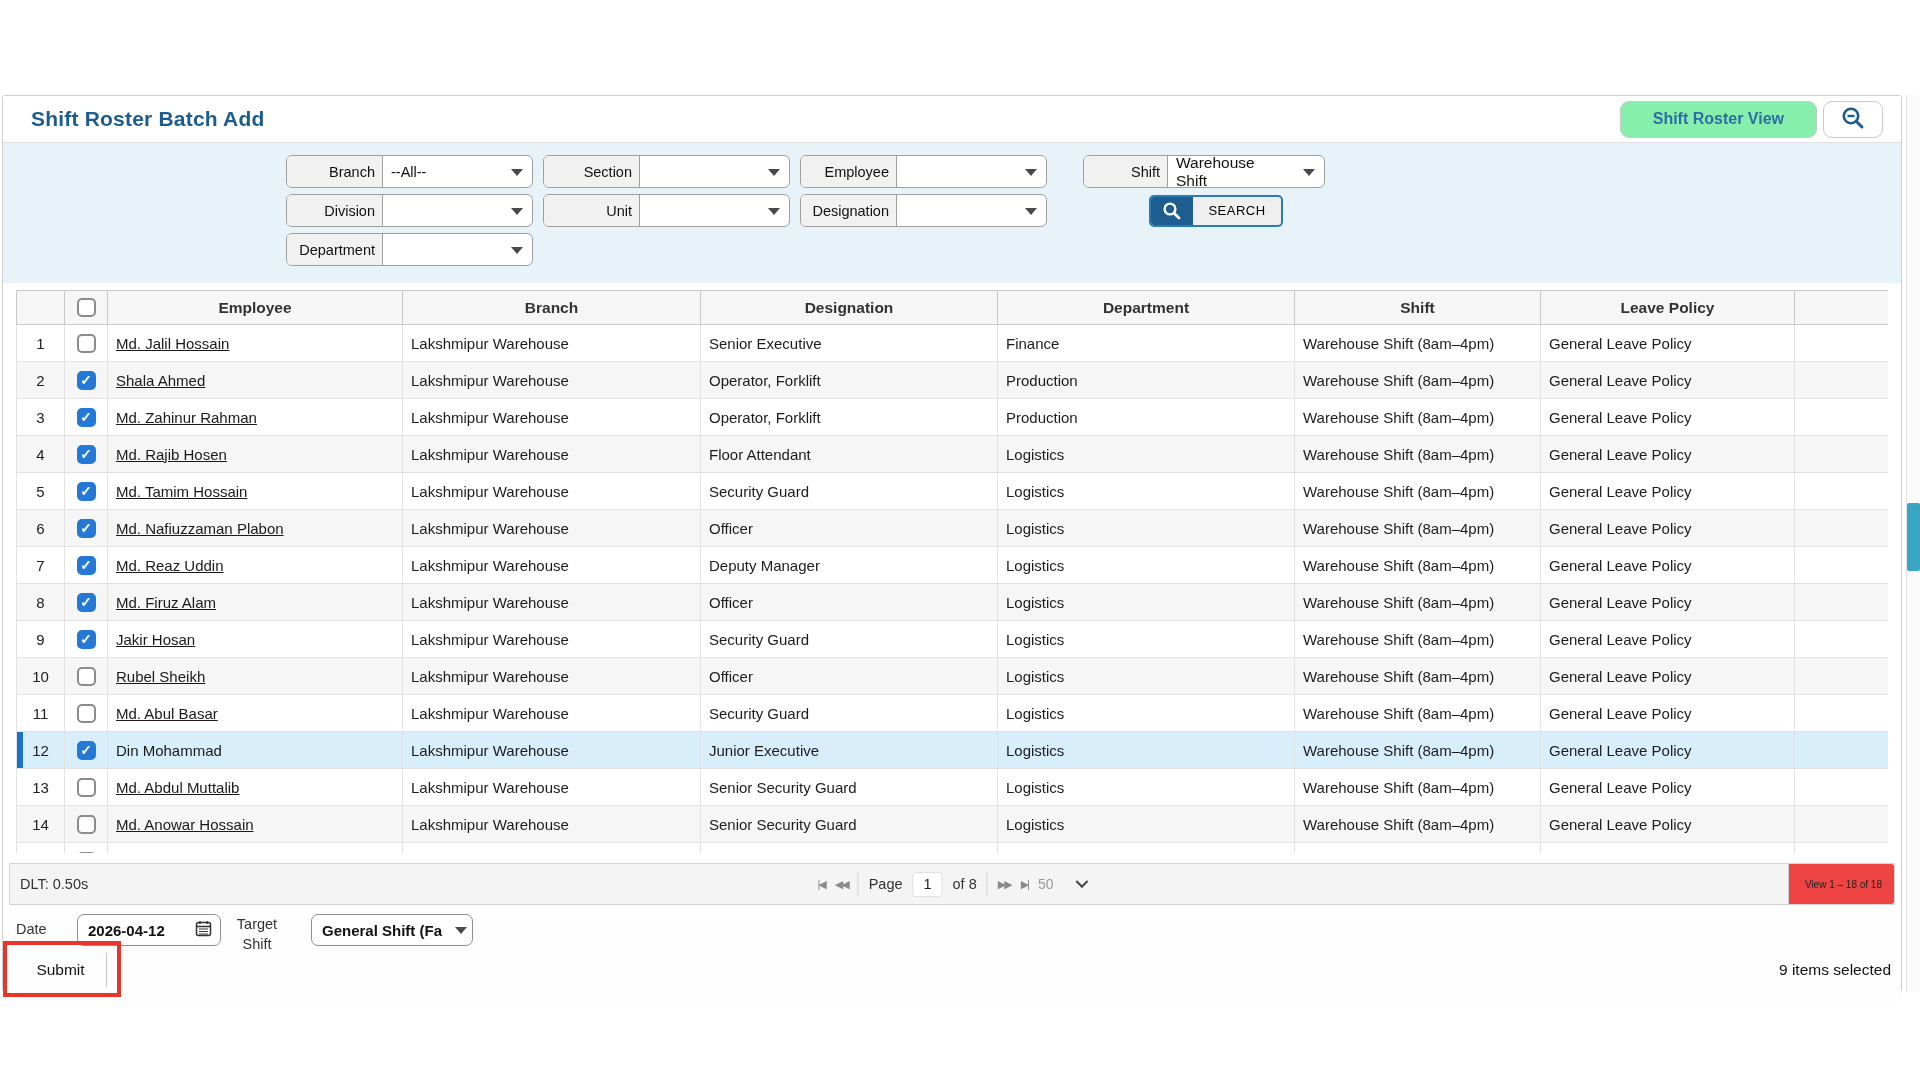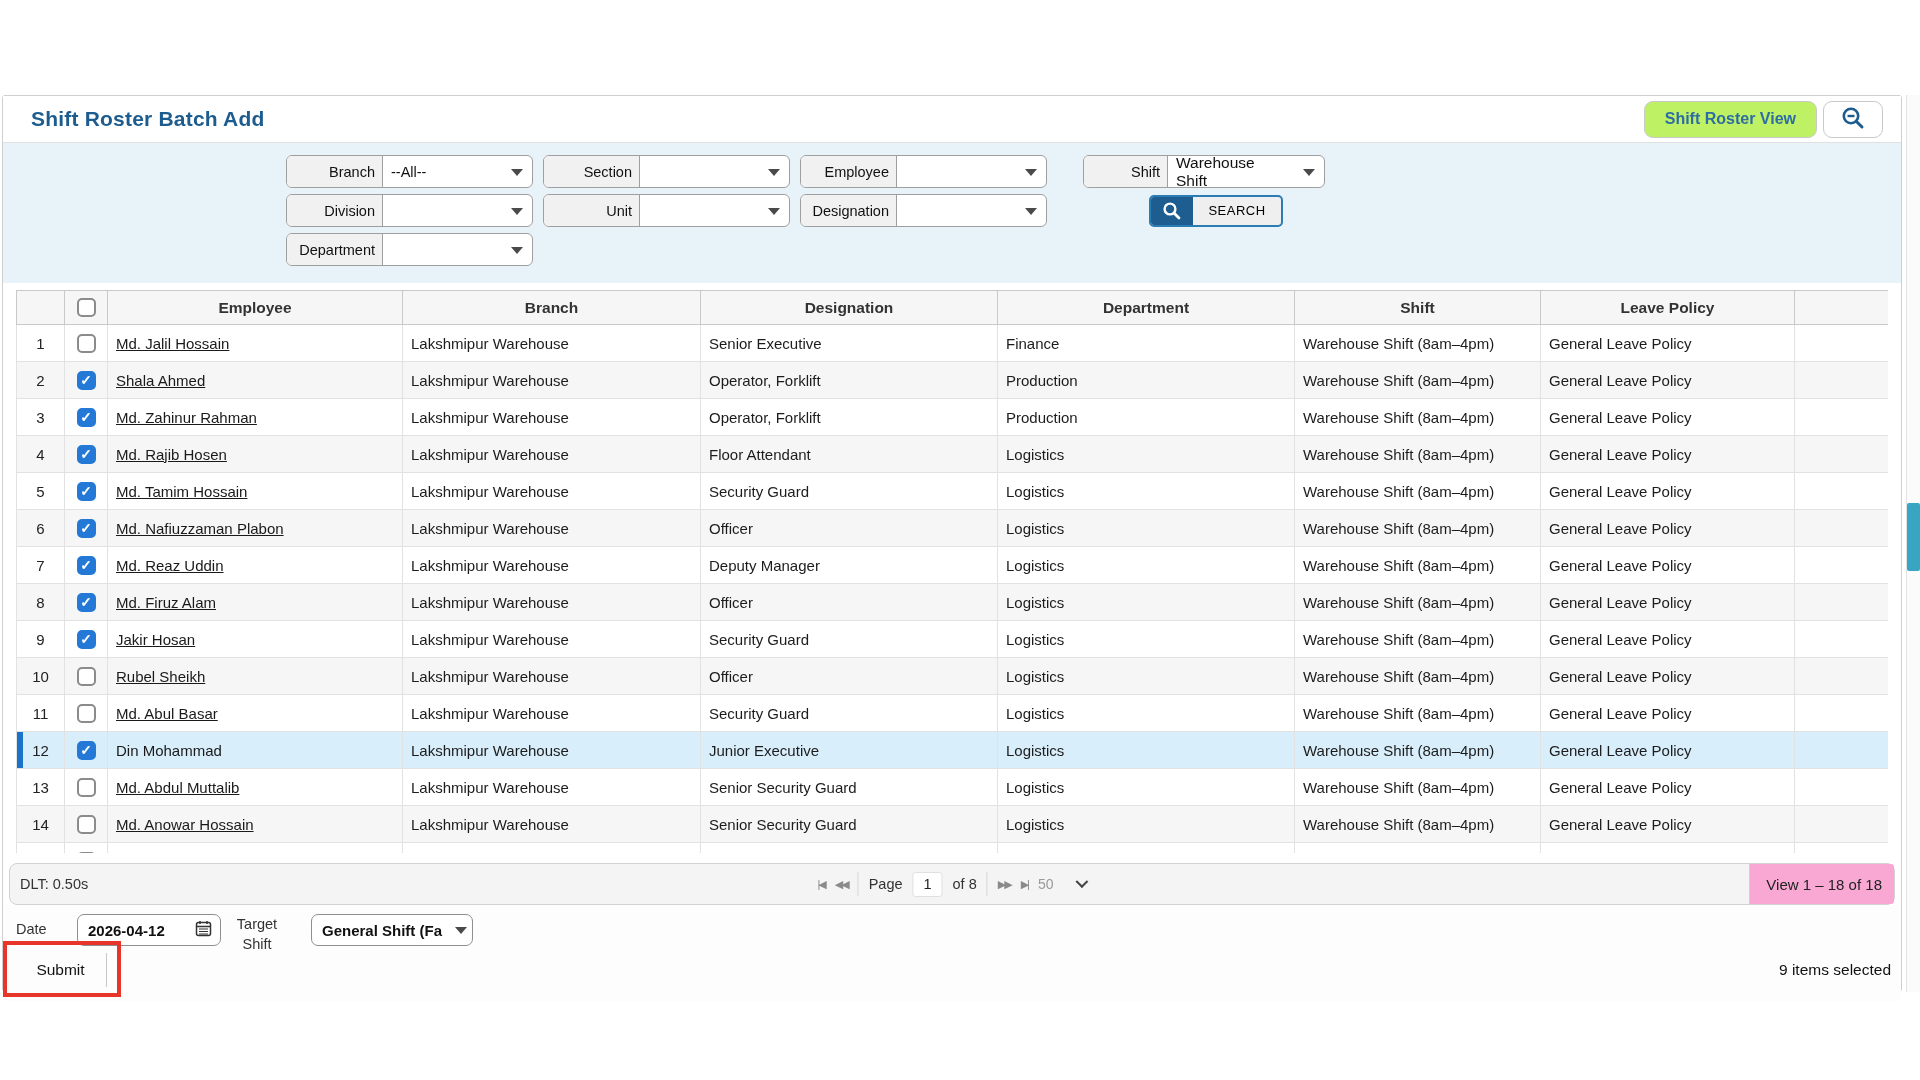--- a/index.html
+++ b/index.html
@@ -4,21 +4,21 @@
 <style>
   * { margin:0; padding:0; box-sizing:border-box; }
   html,body { width:1920px; height:1080px; background:#fff; font-family:"Liberation Sans", sans-serif; color:#222; overflow:hidden; }
 
   .card { position:absolute; left:2px; top:95px; width:1900px; height:897px; background:#fff; border:1px solid #cfcfcf; border-radius:3px; }
 
   
   .titlebar { height:46px; display:flex; align-items:center; justify-content:space-between; padding:0 18px 0 28px; background:#fff; }
   .page-title { font-size:21px; font-weight:bold; color:#1d5c8f; letter-spacing:0.2px; }
   .title-actions { display:flex; align-items:center; gap:6px; }
-  .btn-view { background:#bef264; border:1px solid #c9c9c9; border-radius:9px; height:37px; padding:0 20px; font-size:16px; font-weight:bold; color:#2e6da4; display:flex; align-items:center; cursor:pointer; font-family:"Liberation Sans",sans-serif;margin-left:8px; }
+  .btn-view { background:#86efac; border:1px solid #c9c9c9; border-radius:9px; height:37px; padding:0 32px; font-size:16px; font-weight:bold; color:#2e6da4; display:flex; align-items:center; cursor:pointer; font-family:"Liberation Sans",sans-serif;margin-left:8px; }
   .btn-zoom { background:#fff; border:1px solid #c9c9c9; border-radius:9px; height:37px; width:60px; display:flex; align-items:center; justify-content:center; cursor:pointer; }
 
   
   .filterbar { background:#e7f3f8; border-top:1px solid #e0e0e0; padding:11px 0 12px 0; }
   .frow { display:flex; align-items:center; height:35px; margin:0 0 4px 283px; }
   .fgroup { display:flex; width:247px; height:33px; border:1px solid #9f9f9f; border-radius:6px; background:#fff; overflow:hidden; margin-right:10px; }
   .flabel { width:96px; background:#f1f1f1; border-right:1px solid #9f9f9f; display:flex; align-items:center; justify-content:flex-end; padding-right:7px; font-size:14.5px; color:#111; white-space:nowrap; overflow:hidden; }
   .fselect { flex:1; position:relative; display:flex; align-items:center; padding:0 22px 0 8px; font-size:14.5px; color:#111; cursor:pointer; }
   .tri { position:absolute; right:9px; top:50%; margin-top:-3px; width:0; height:0; border-left:6px solid transparent; border-right:6px solid transparent; border-top:7px solid #4a4a4a; }
   .fgroup.shift-group { margin-left:26px; width:242px; }
@@ -41,30 +41,30 @@
   tbody td.cbcell { text-align:center; padding:0; }
   tbody tr.selected td.num { box-shadow:inset 6px 0 0 #1a73c9; }
   .emp-link { color:#1a1a1a; text-decoration:underline; cursor:pointer; }
   tr.selected .emp-link { text-decoration:none; }
 
   .cb { display:inline-block; width:19px; height:19px; border:2px solid #8b8b8b; border-radius:5px; background:#fff; vertical-align:middle; cursor:pointer; position:relative; }
   .cb.checked { background:#2478d6; border-color:#2478d6; }
   .cb.checked::after { content:"✓"; position:absolute; left:0; top:0; width:100%; height:100%; display:flex; align-items:center; justify-content:center; color:#fff; font-size:14px; font-weight:bold; }
 
   
-  .dltbar { position:relative; margin:10px 6px 0 6px; height:42px; background:#f4f4f4; border:1px solid #d2d2d2; border-radius:8px; display:flex; align-items:center; }
+  .dltbar { position:relative; margin:10px 6px 0 6px; height:42px; background:#f4f4f4; border:1px solid #d2d2d2; border-radius:1px; display:flex; align-items:center; }
   .dlt-text { padding-left:10px; font-size:14.5px; color:#333; }
   .pager { position:absolute; left:50%; top:0; height:100%; transform:translateX(-50%); display:flex; align-items:center; gap:10px; }
   .pg-arrow { color:#8a8a8a; font-size:11px; letter-spacing:-2px; cursor:pointer; user-select:none; }
   .pg-sep { width:1px; height:24px; background:#d5d5d5; }
   .pg-label { font-size:14.5px; color:#333; }
   .pg-input { width:30px; height:25px; background:#fff; border:1px solid #e0e0e0; border-radius:3px; text-align:center; font-size:14.5px; color:#222; font-family:"Liberation Sans",sans-serif; }
   .pg-size { font-size:14px; color:#9a9a9a; cursor:pointer; }
   .pg-chev { width:9px; height:9px; border-right:2px solid #444; border-bottom:2px solid #444; transform:rotate(45deg) translate(-2px,-2px); margin-left:14px; cursor:pointer; }
-  .view-range { margin-left:auto; height:100%; display:flex; align-items:center; padding:0 12px 0 16px; border-left:1px solid #d2d2d2; background:#f9a8d4; border-radius:0 3px 3px 0; font-size:15px; color:#222; }
+  .view-range { margin-left:auto; height:100%; display:flex; align-items:center; padding:0 12px 0 16px; border-left:1px solid #d2d2d2; background:#ef4444; border-radius:0 3px 3px 0; font-size:10px; color:#222; }
 
   
   .bottombar { position:relative; height:96px; background:#fdfdfd; }
   .b-label { position:absolute; font-size:14.5px; color:#333; }
   .date-label { left:13px; top:16px; }
   .date-input { position:absolute; left:74px; top:9px; width:144px; height:32px; border:1px solid #8f8f8f; border-radius:7px; background:#fff; display:flex; align-items:center; justify-content:space-between; padding:0 8px 0 10px; font-size:15px; font-weight:bold; color:#111; cursor:pointer; }
   .target-label { left:222px; top:10px; width:64px; text-align:center; line-height:1.35; }
   .target-select { position:absolute; left:308px; top:9px; width:162px; height:32px; border:1px solid #8f8f8f; border-radius:7px; background:#fff; display:flex; align-items:center; padding:0 14px 0 10px; font-size:15px; font-weight:bold; color:#111; white-space:nowrap; overflow:hidden; cursor:pointer; }
   .target-select .tri { right:5px; }
   .submit-wrap { position:absolute; left:0px; top:36px; width:118px; height:56px; border:4px solid #e8352a; }

